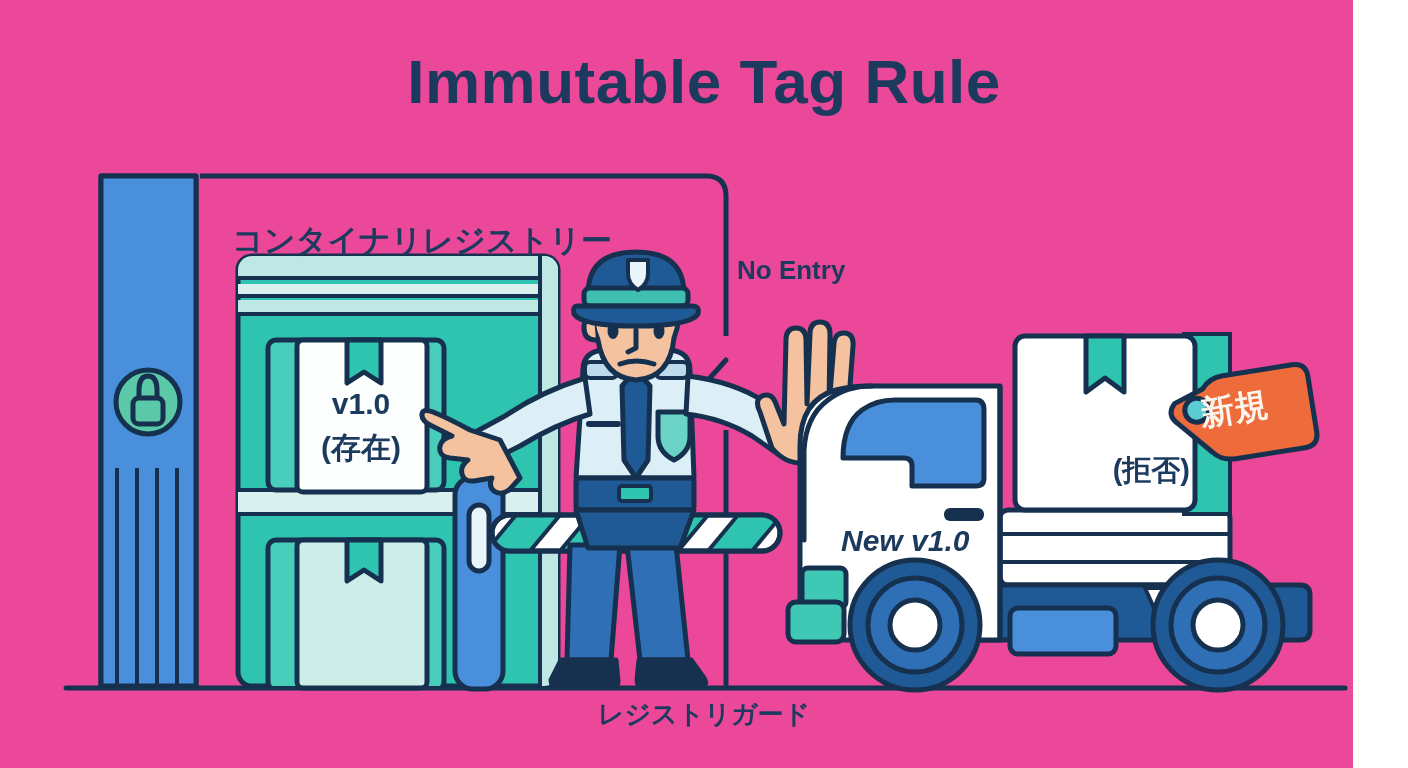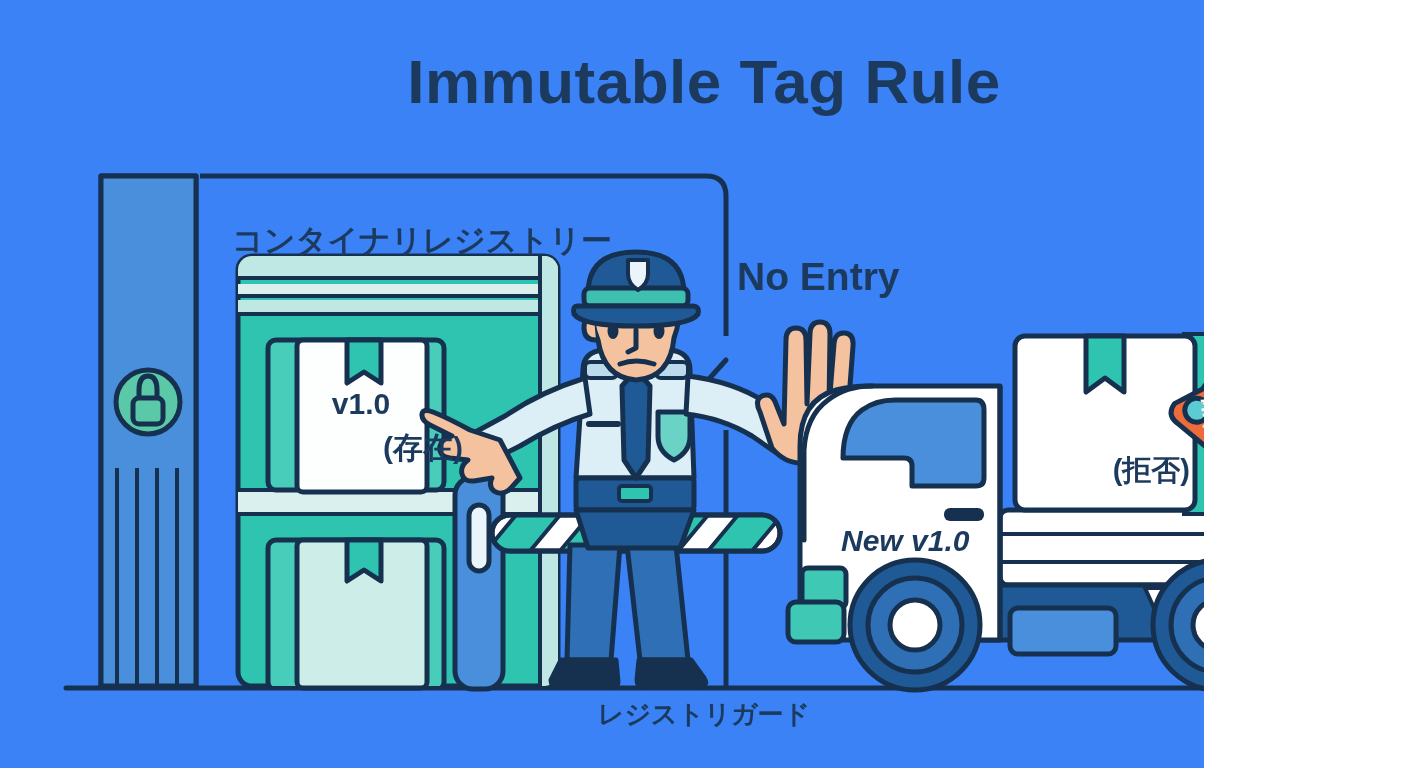--- a/index.html
+++ b/index.html
@@ -6,23 +6,23 @@
   html, body {
     margin: 0;
     padding: 0;
     background: #ffffff;
   }
   body {
     font-family: "Liberation Sans", "DejaVu Sans", sans-serif;
   }
   #stage {
     position: relative;
-    width: 1204px;
+    width: 1353px;
     height: 768px;
-    background: #3b82f6;
+    background: #ec4899;
     overflow: hidden;
   }
   #stage svg {
     position: absolute;
     left: 0;
     top: 0;
     width: 1408px;
     height: 768px;
   }
   .txt-layer {
@@ -47,40 +47,39 @@
   }
   #registry-title {
     left: 232px; top: 192px;
     font-size: 31px;
     font-weight: 700;
     color: #1C3A5E;
     margin-top: 28px;
   }
   #no-entry-label {
     left: 737px; top: 255px;
-    font-size: 39px;
+    font-size: 26px;
     font-weight: 700;
     color: #1C3A5E;
   }
   #box-v10-line1 {
     left: 299px; top: 387px;
     width: 124px;
     text-align: center;
     font-size: 30px;
     font-weight: 600;
     color: #1C3A5E;
   }
   #box-v10-line2 {
     left: 299px; top: 428px;
     width: 124px;
-    text-align: right;
+    text-align: center;
     font-size: 30px;
     font-weight: 600;
     color: #1C3A5E;
-    padding-left: 40px;
   }
   #cargo-line1 {
     left: 1020px; top: 410px;
     width: 170px;
     text-align: center;
     font-size: 29px;
     font-weight: 600;
     color: #1C3A5E;
   }
   #cargo-line2 {

